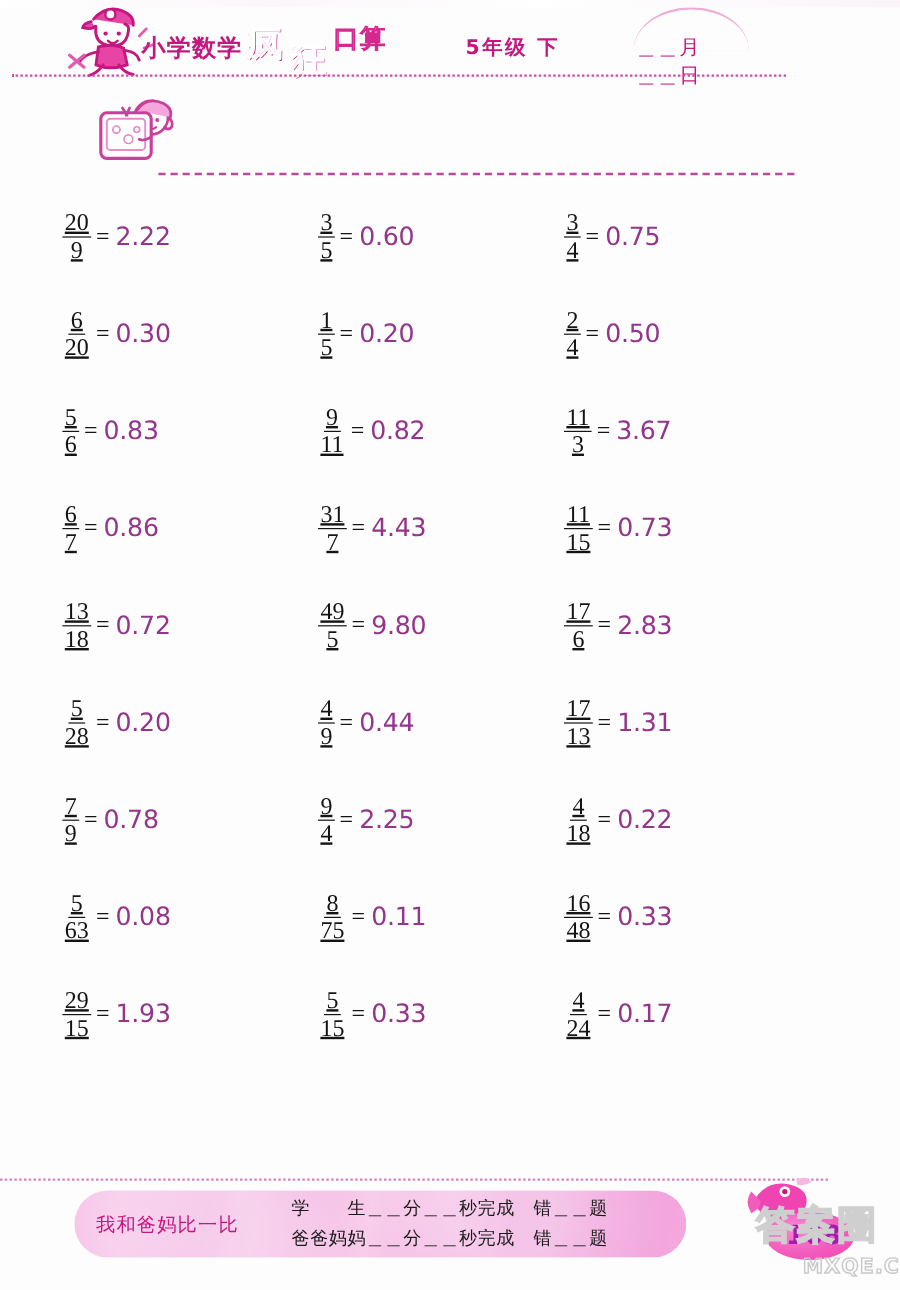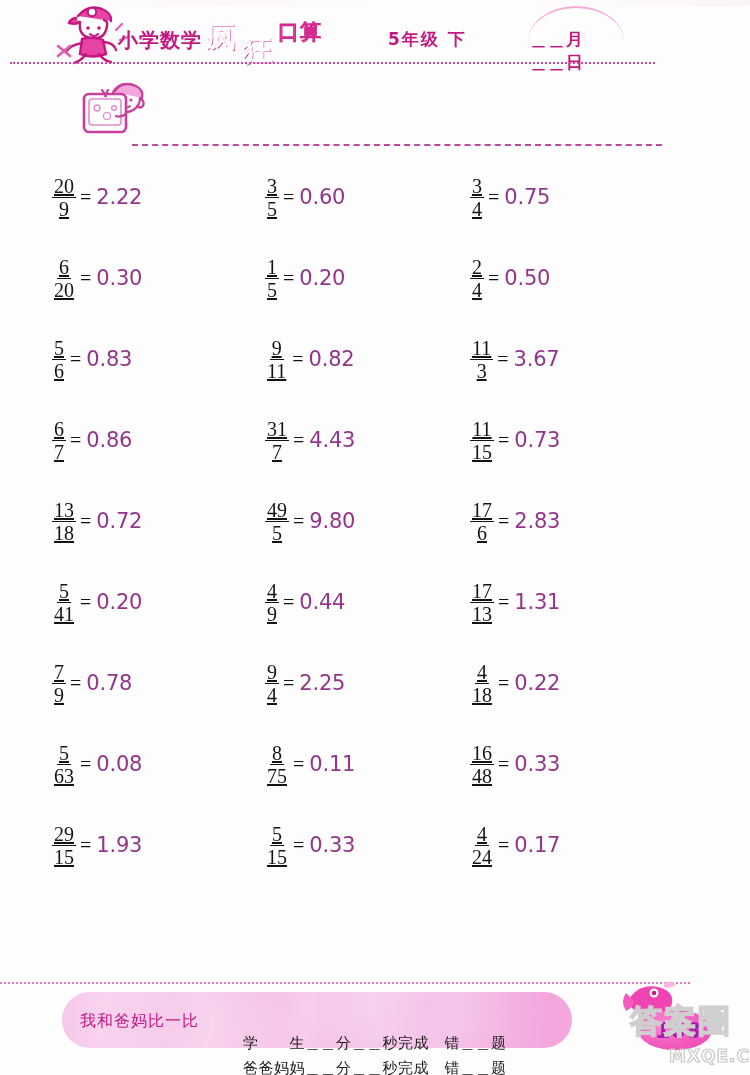--- a/index.html
+++ b/index.html
@@ -82,21 +82,21 @@
     font-size: 17px;
     font-weight: bold;
     color: #c2187f;
     font-family: "DejaVu Sans", sans-serif;
     letter-spacing: 2px;
   }
   .date-label {
     position: absolute;
     left: 530px; top: 28px;
     font-size: 17px;
-    font-weight: bold;
+    font-weight: normal;
     color: #c2187f;
     font-family: "DejaVu Sans", sans-serif;
     letter-spacing: 1px;
   }
   .header-rule {
     position: absolute;
     left: 10px; top: 62px;
     width: 645px; height: 0;
     border-top: 2px dotted #d646a0;
   }
@@ -215,21 +215,20 @@
     white-space: nowrap;
   }
   .footer-line {
     position: absolute;
     left: 243px;
     font-size: 15px;
     color: #1a1a1a;
     font-family: "DejaVu Sans", sans-serif;
     white-space: nowrap;
     letter-spacing: 0.5px;
-    margin-top: 36px;
   }
   .footer-line.l1 { top: 998px; }
   .footer-line.l2 { top: 1023px; }
 
   
   .page-blob {
     position: absolute;
     left: 638px; top: 1010px;
     width: 74px; height: 40px;
     border-radius: 50%;
@@ -476,21 +475,21 @@
           <span class="den">6</span>
         </span>
         <span class="eqsign">=</span>
         <span class="answer">2.83</span>
       </div>
     </div>
     <div class="prow">
       <div class="cell c0">
         <span class="frac">
           <span class="num">5</span>
-          <span class="den">41</span>
+          <span class="den">28</span>
         </span>
         <span class="eqsign">=</span>
         <span class="answer">0.20</span>
       </div>
       <div class="cell c1">
         <span class="frac">
           <span class="num">4</span>
           <span class="den">9</span>
         </span>
         <span class="eqsign">=</span>

